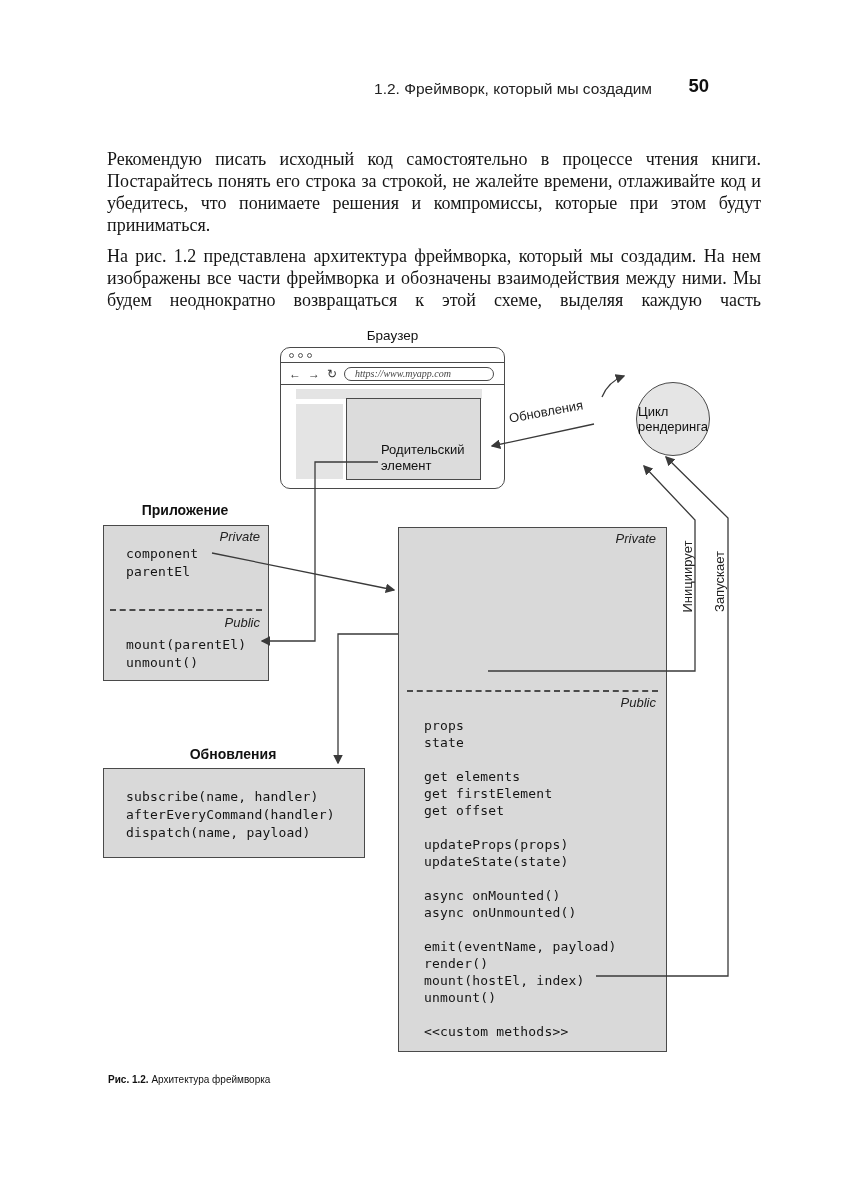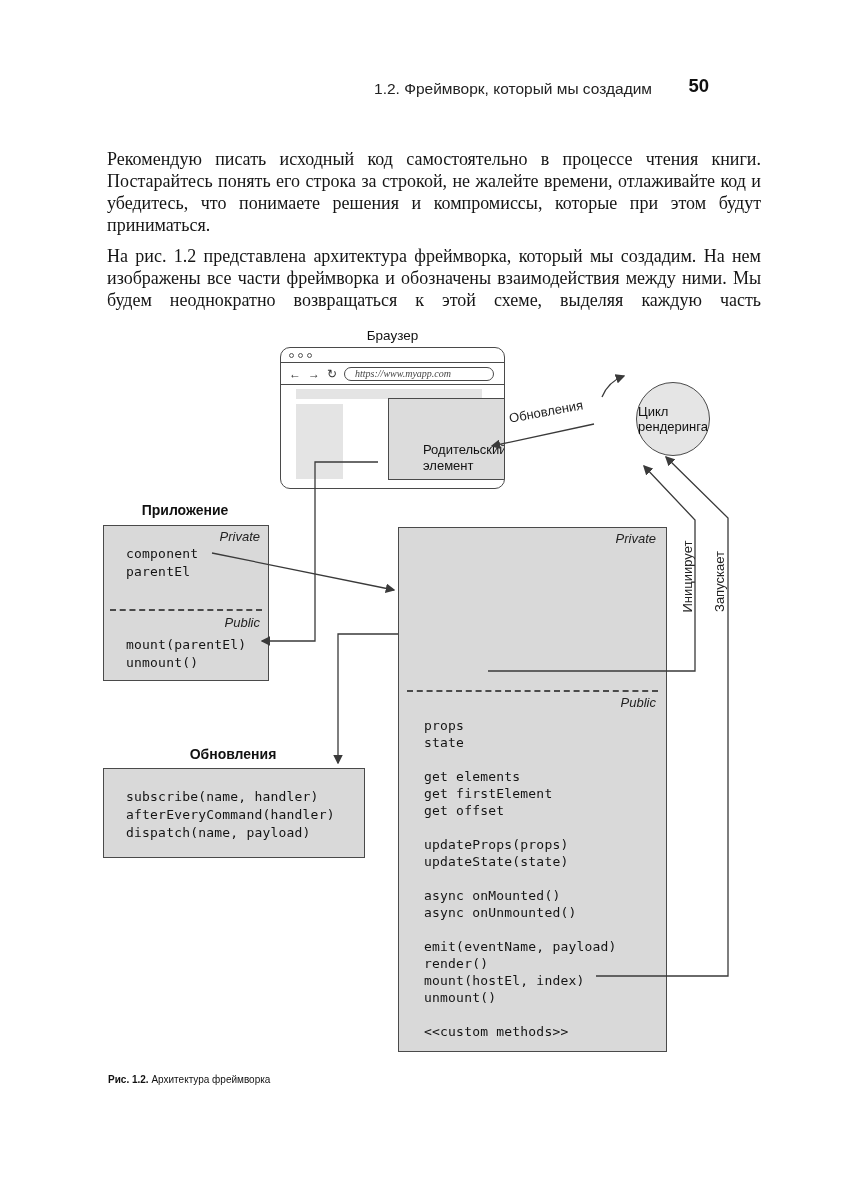--- a/index.html
+++ b/index.html
@@ -36,21 +36,21 @@
   .dot{width:5px;height:5px;border-radius:50%;border:1px solid #555;background:#fdfdfd;box-sizing:border-box;}
   .b-row2{height:21px;display:flex;align-items:center;padding:0 10px 0 8px;gap:7px;
           border-bottom:1px solid #4a4a4a;font-size:12px;color:#333;}
   .urlbar{flex:1;height:14px;border:1.2px solid #4a4a4a;border-radius:8px;display:flex;
           align-items:center;padding-left:10px;box-sizing:border-box;
           font-family:"Liberation Serif",serif;font-style:italic;font-size:10px;color:#444;text-align:right;}
   .b-content{position:relative;height:104px;}
   .banner{position:absolute;left:15px;top:4px;width:186px;height:10px;background:#e4e4e4;}
   .side{position:absolute;left:15px;top:19px;width:47px;height:75px;background:#e4e4e4;}
   .parent-el{position:absolute;left:65px;top:13px;width:135px;height:82px;background:#dcdcdc;
-             border:1.5px solid #4a4a4a;box-sizing:border-box;margin-left:42px;}
+             border:1.5px solid #4a4a4a;box-sizing:border-box;}
   .parent-label{position:absolute;left:34px;bottom:6px;font-size:13px;line-height:15.5px;
                 color:#111;white-space:pre-line;}
 
   
   .cycle{position:absolute;left:592px;top:382px;width:74px;height:74px;border-radius:50%;
          background:#e5e5e5;border:1.5px solid #4a4a4a;box-sizing:border-box;
          display:flex;align-items:center;justify-content:center;text-align:left;
          font-size:13px;line-height:15px;color:#111;white-space:pre-line;margin-left:44px;}
 
   

